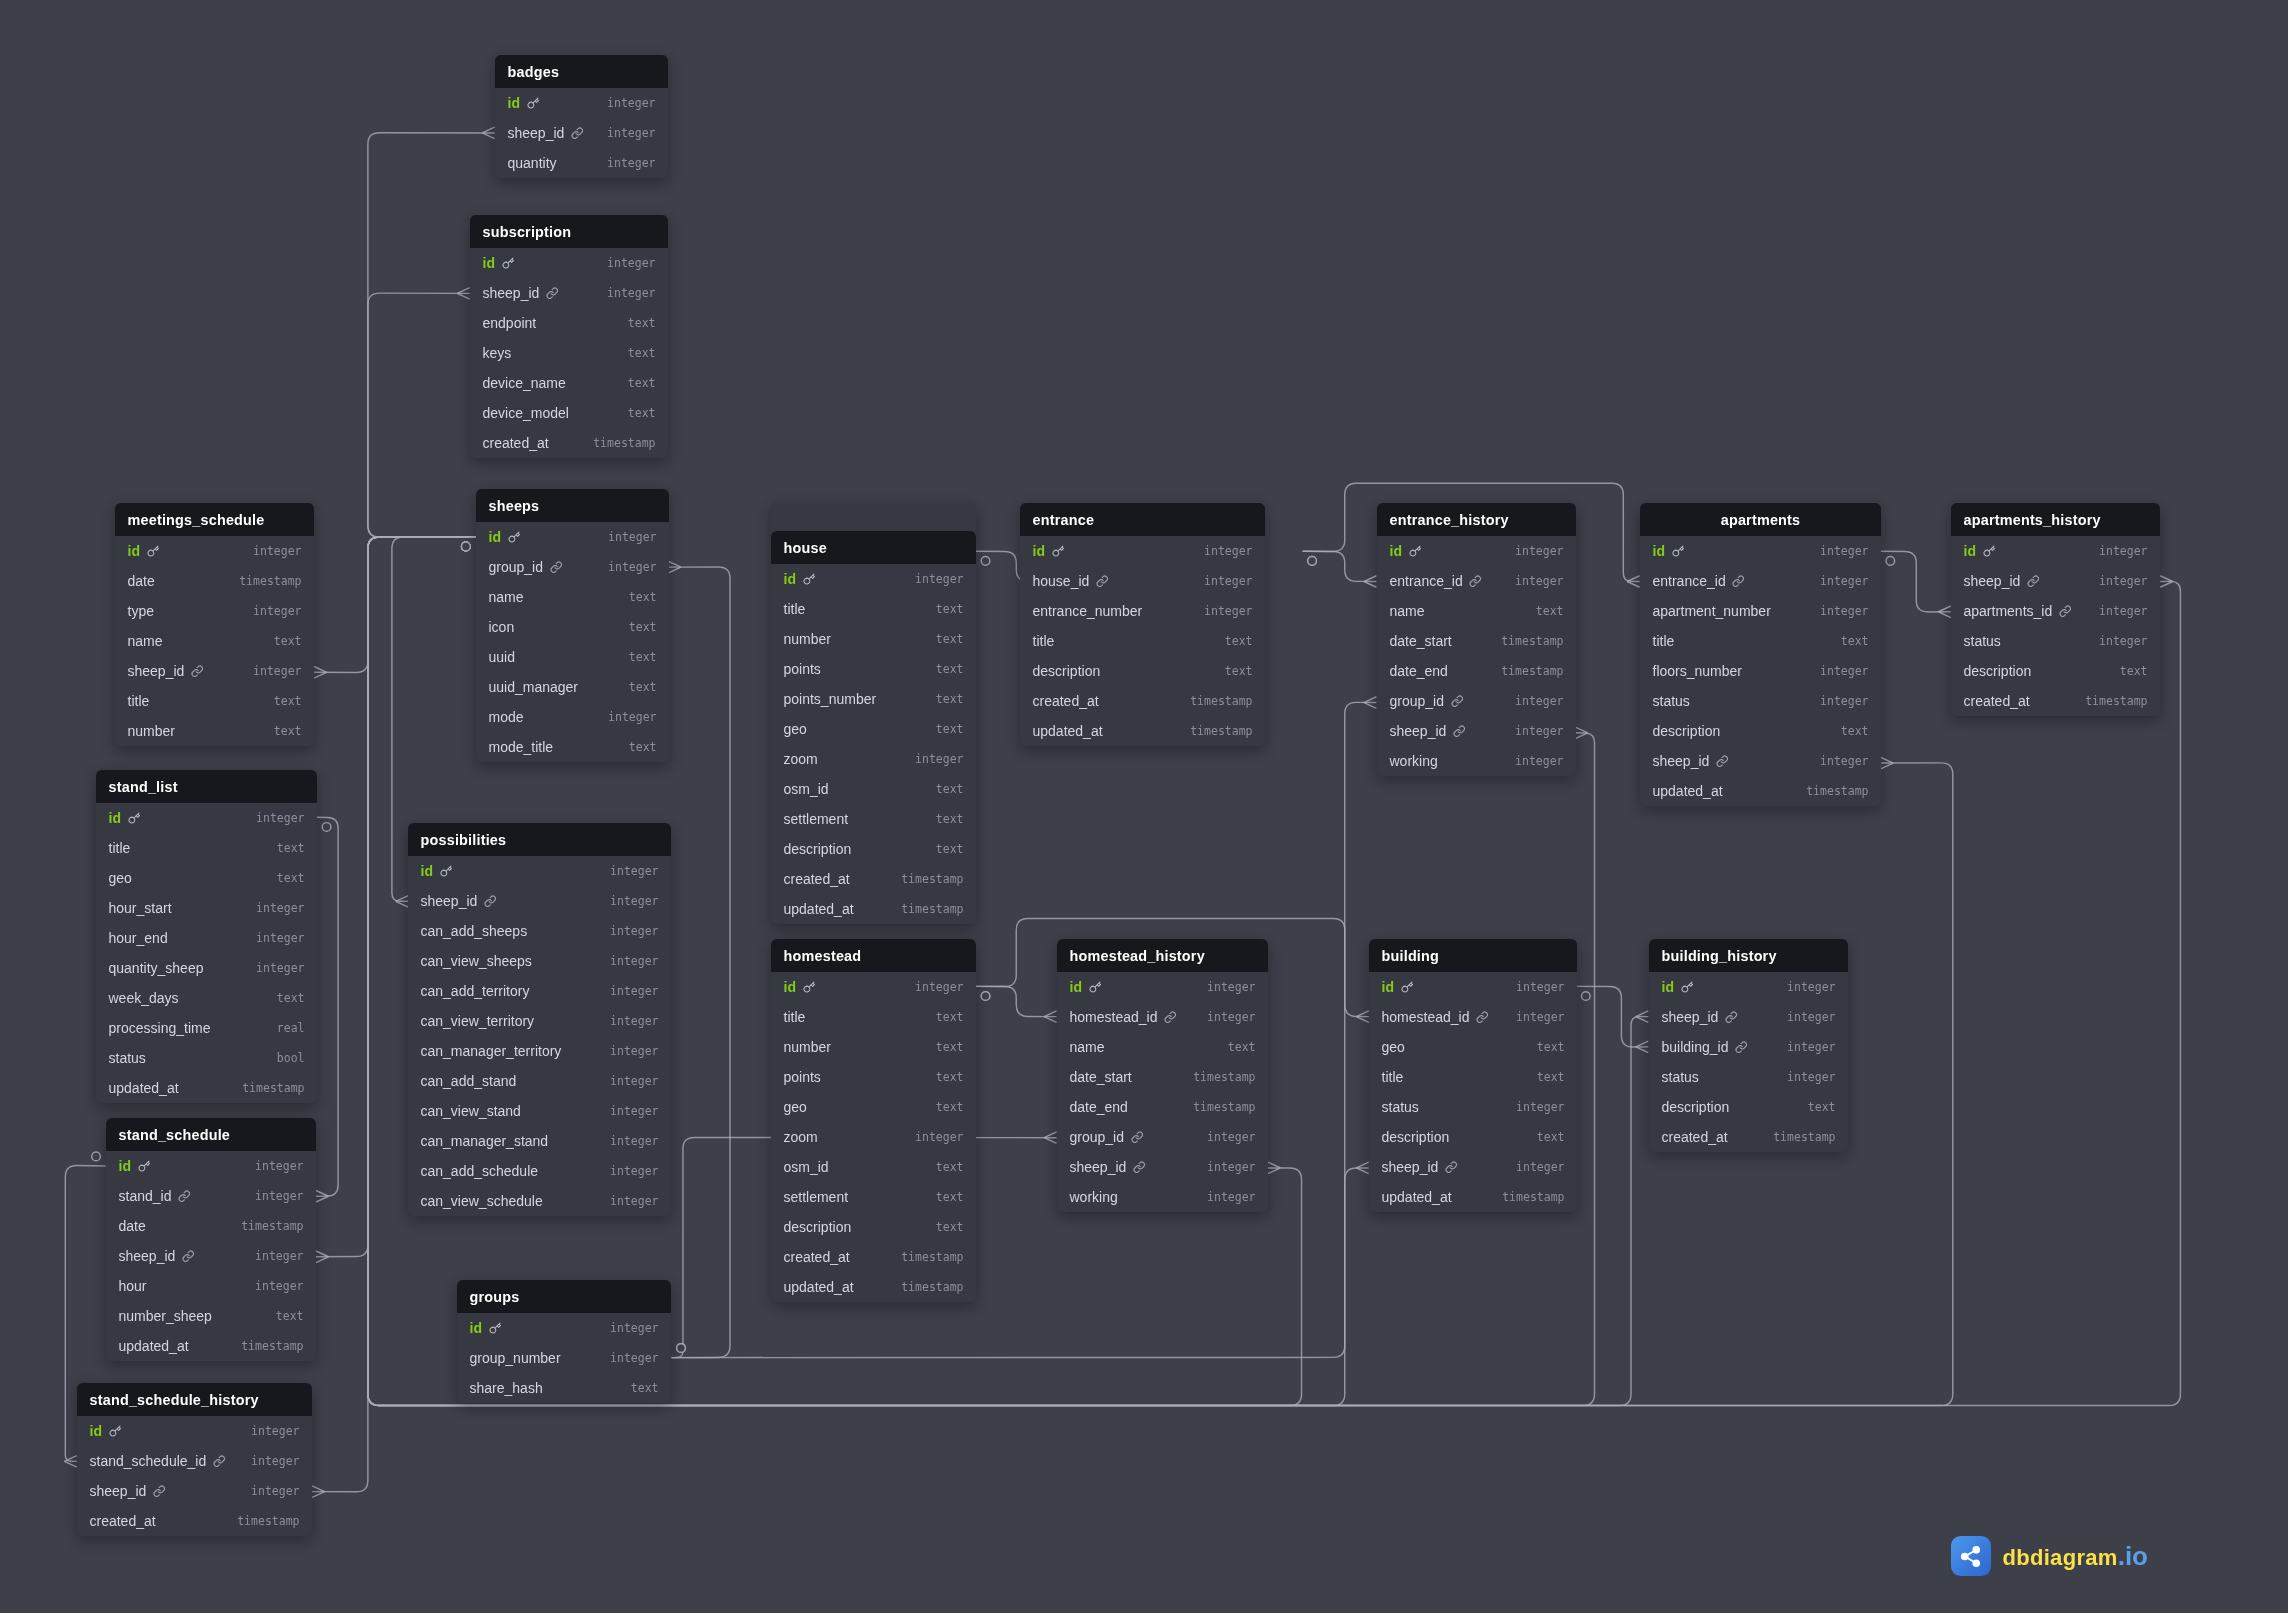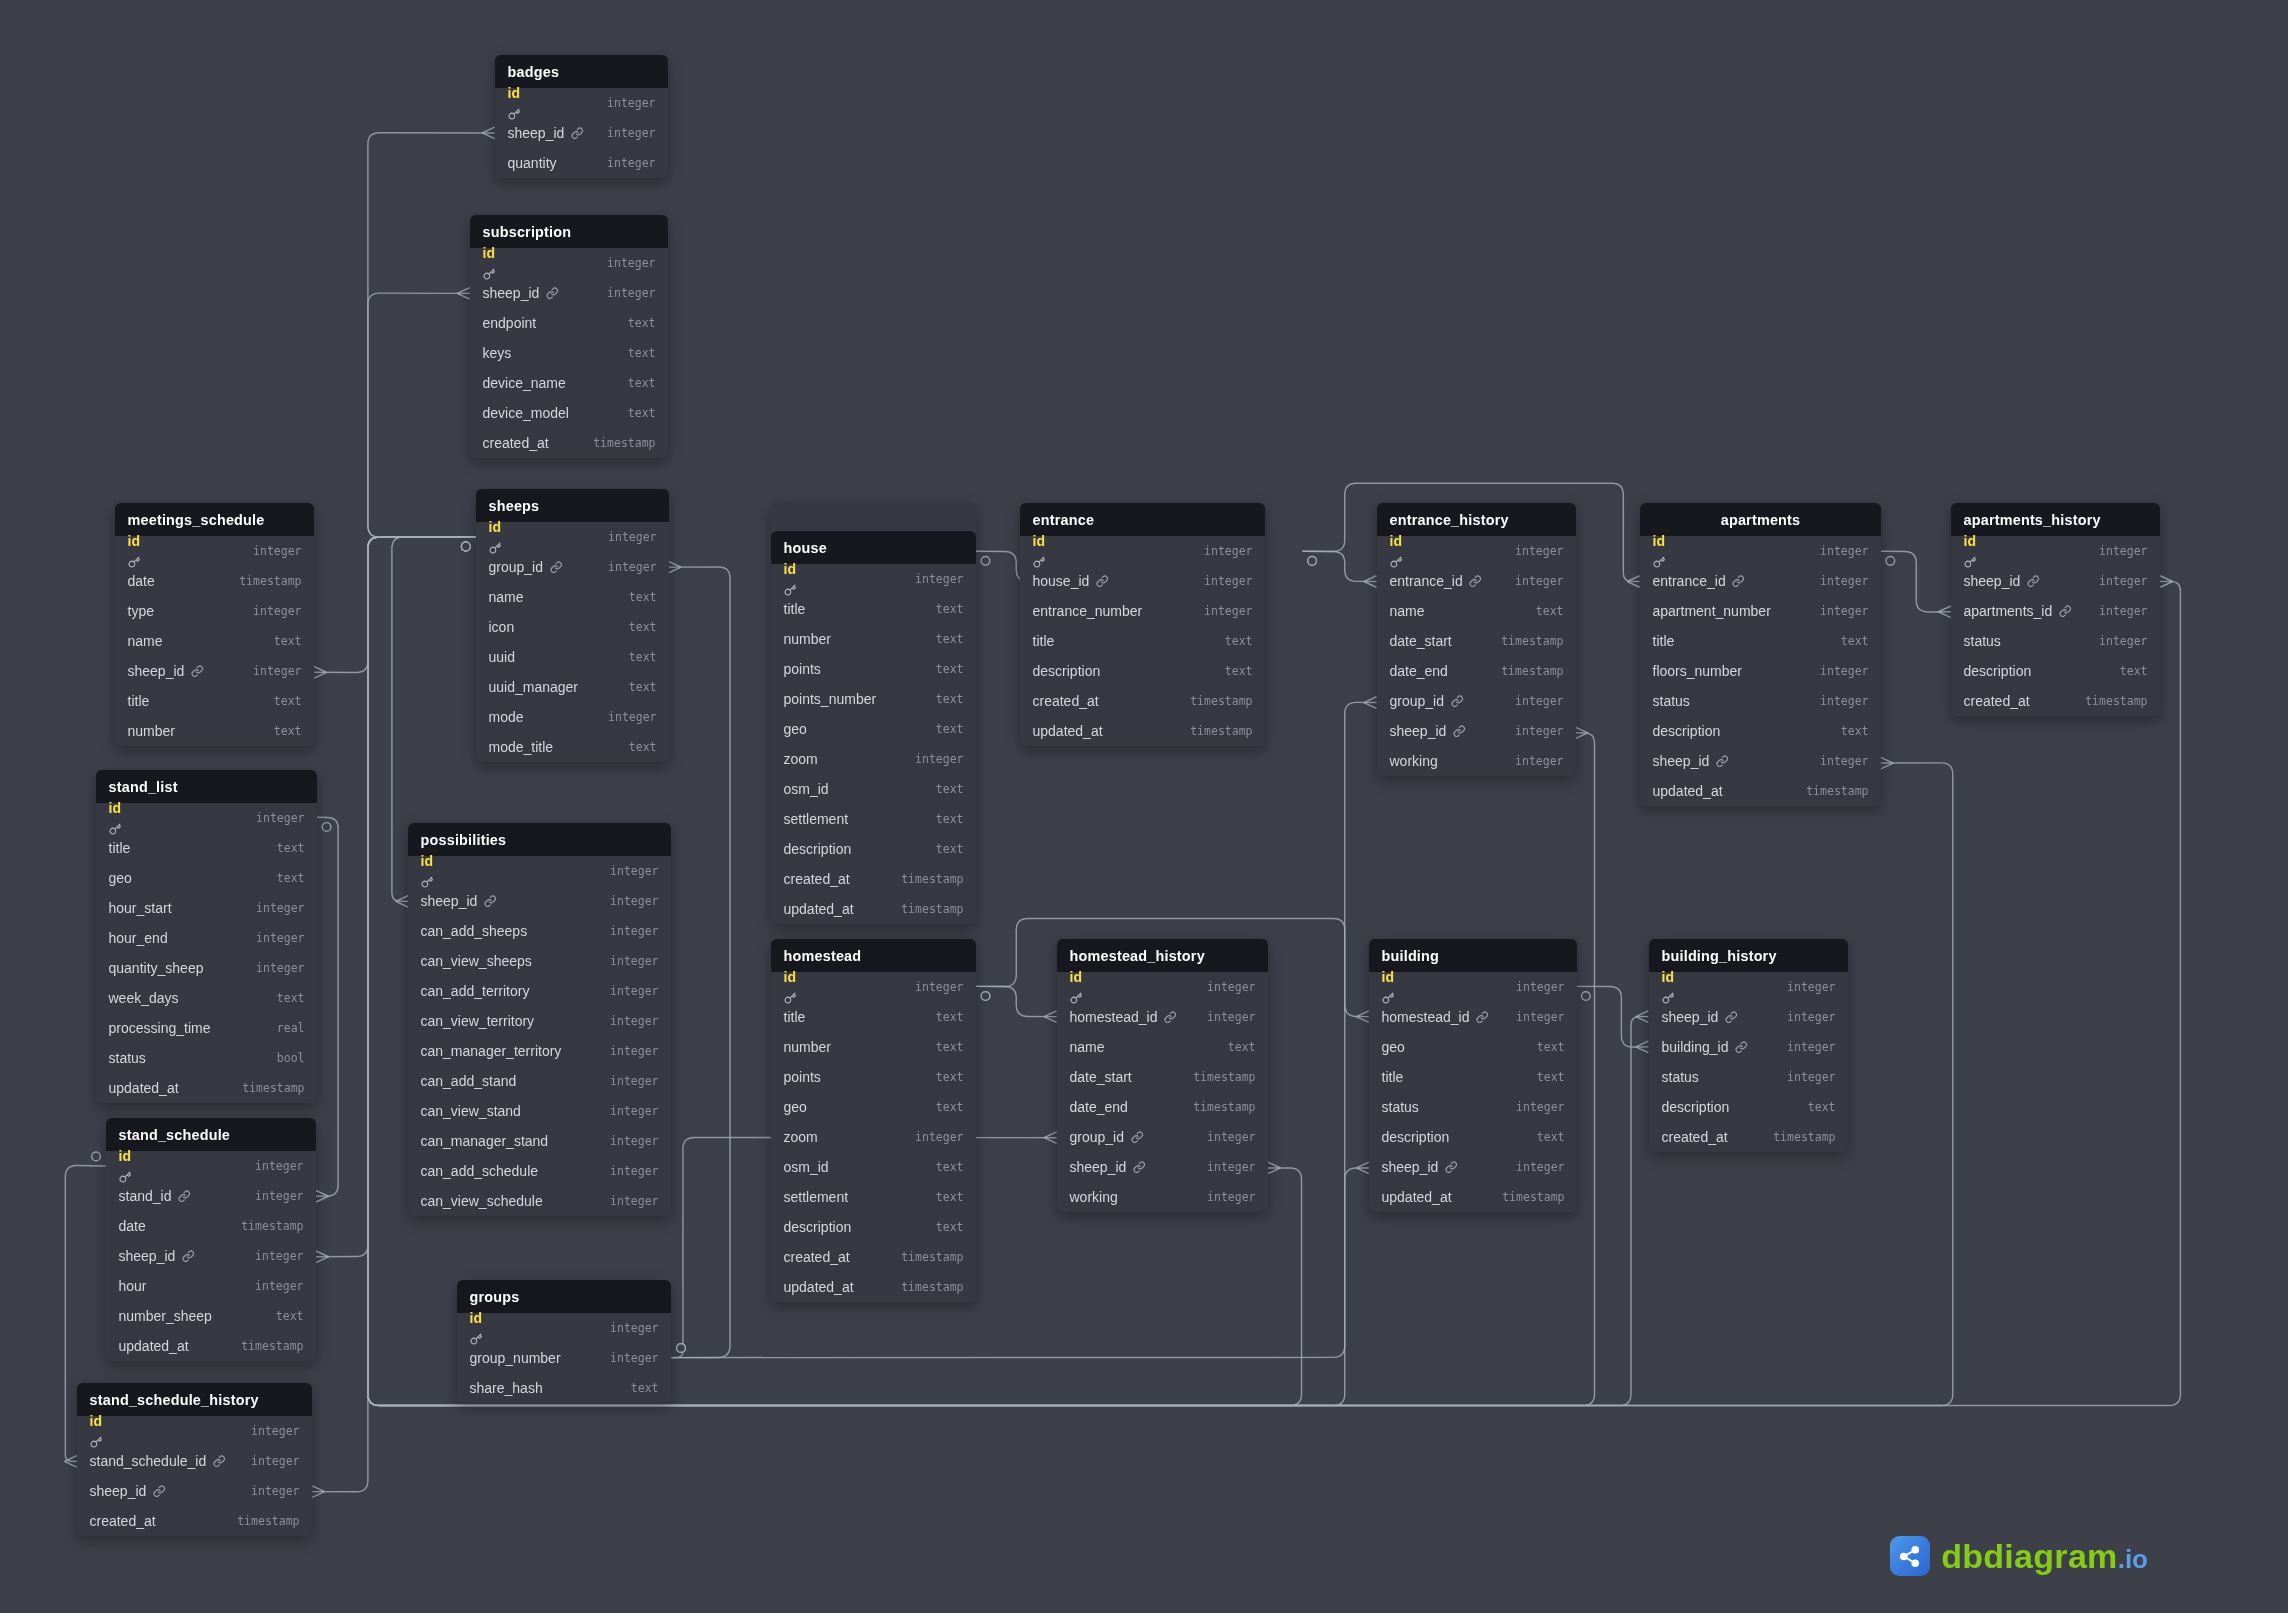--- a/index.html
+++ b/index.html
@@ -8,30 +8,30 @@
   #edges{position:absolute;left:0;top:0;z-index:1;}
   #tables{position:absolute;left:0;top:0;z-index:2;}
   .tbl{position:absolute;background:#363842;border-radius:5.8px;
     box-shadow:0 4.8px 13.4px rgba(0,0,0,.30);}
   .tbl-h{height:33px;background:#17181e;border-radius:5.8px 5.8px 0 0;display:flex;
     align-items:center;padding:0 12.5px;color:#ffffff;font-weight:bold;
     font-size:14.4px;letter-spacing:0.2px;}
   .row{height:30px;display:flex;align-items:center;justify-content:space-between;
     padding:0 12.5px;box-sizing:border-box;}
   .fname{font-size:14px;color:#d5d7dd;display:flex;align-items:center;gap:6.7px;white-space:nowrap;}
-  .row.pk .fname{font-weight:bold;color:#fde047;flex-direction:column;}
+  .row.pk .fname{font-weight:bold;color:#84cc16;}
   .ftype{font-family:"DejaVu Sans Mono","Liberation Mono",monospace;font-size:11.5px;
     color:#8b8f99;margin-left:17.3px;white-space:nowrap;}
   .ficon{display:inline-flex;opacity:.85;}
   .brand{position:absolute;right:48px;bottom:38px;display:flex;align-items:center;
     gap:11.5px;z-index:3;cursor:pointer;}
   .brand-icon{width:40px;height:40px;border-radius:9.6px;
     background:linear-gradient(135deg,#4e9be9 0%,#3a7add 55%,#2e66cd 100%);
     display:flex;align-items:center;justify-content:center;}
-  .brand-name{font-size:34px;font-weight:bold;color:#84cc16;letter-spacing:0.3px;}
+  .brand-name{font-size:22px;font-weight:bold;color:#fde047;letter-spacing:0.3px;}
   .brand-suffix{font-size:26px;font-weight:bold;color:#5c9fe8;}
 </style>
 </head>
 <body style="background: rgb(61, 63, 73);">
 
 <div class="canvas">
   <svg id="edges" width="2288" height="1614" viewBox="0 0 2382 1680">
       <g>
         <path d="M495,558.75 L394.9999701053413,558.9732143524434 Q383,559 383,547 L383,150 Q383,138 394.99997847801933,138.02272723196594 L515,138.25" fill="none" stroke="#a7adba" stroke-width="1.5" stroke-opacity="0.8"></path>
         <circle cx="485" cy="568.75" r="4.5" fill="#3d3f49" stroke="#a7adba" stroke-width="1.5" stroke-opacity="0.85"></circle>

